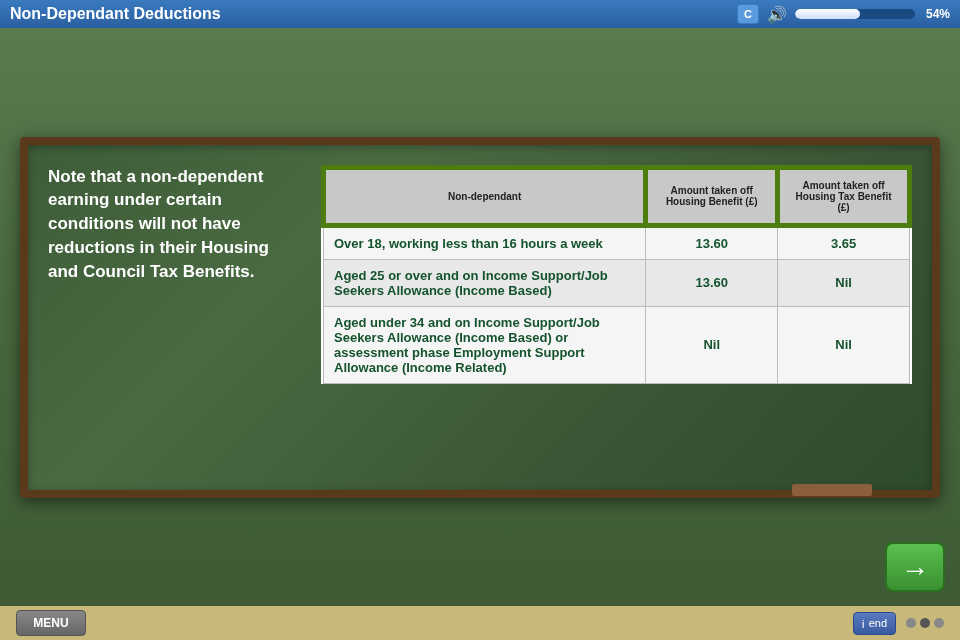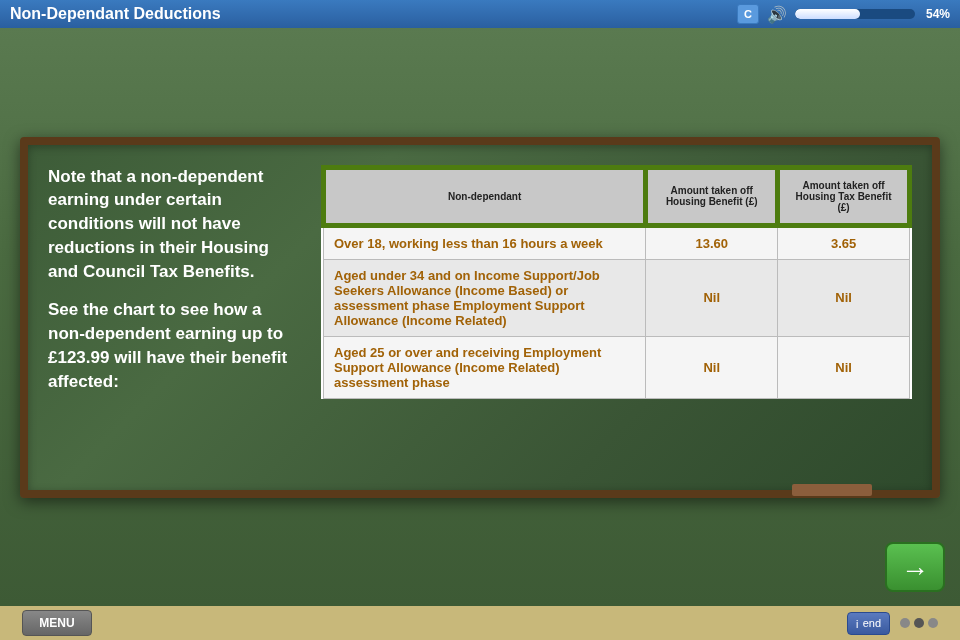--- a/index.html
+++ b/index.html
@@ -155,21 +155,21 @@
       background: #f5f5f5;
     }
 
     #deductions-table tbody tr:nth-child(even) {
       background: #e8e8e8;
     }
 
     #deductions-table tbody td {
       padding: 8px 10px;
       border: 1px solid #bbb;
-      color: #a16207;
+      color: #14532d;
       font-size: 13px;
       vertical-align: middle;
     }
 
     #deductions-table tbody td:first-child {
       font-weight: bold;
     }
 
     #deductions-table tbody td:not(:first-child) {
       text-align: center;
@@ -189,21 +189,21 @@
     }
 
     
     #bottom-bar {
       width: 100%;
       height: 34px;
       background: #c8b87a;
       display: flex;
       align-items: center;
       justify-content: space-between;
-      padding: 0 22px;
+      padding: 0 16px;
     }
 
     #menu-btn {
       width: 70px;
       height: 26px;
       background: linear-gradient(to bottom, #888, #666);
       border: 1px solid #555;
       border-radius: 4px;
       color: white;
       font-size: 12px;
@@ -290,45 +290,44 @@
       <span id="progress-label">54%</span>
     </div>
   </div>
 </div>
 
 <div id="main-content">
   <div id="chalkboard">
 
     <div id="left-panel">
       <p>Note that a non-dependent earning under certain conditions will not have reductions in their Housing and Council Tax Benefits.</p>
-      <p>See the chart to see how a non-dependent earning up to £123.99 will have their benefit affected:</p>
     </div>
 
     <div id="table-container">
       <table id="deductions-table">
         <thead>
           <tr>
             <th>Non-dependant</th>
             <th>Amount taken off Housing Benefit (£)</th>
             <th>Amount taken off Housing Tax Benefit (£)</th>
           </tr>
         </thead>
         <tbody id="table-body">
         <tr>
               <td>Over 18, working less than 16 hours a week</td>
               <td>13.60</td>
               <td>3.65</td>
             </tr>
             <tr>
-              <td>Aged under 34 and on Income Support/Job Seekers Allowance (Income Based) or assessment phase Employment Support Allowance (Income Related)</td>
-              <td>Nil</td>
+              <td>Aged 25 or over and on Income Support/Job Seekers Allowance (Income Based)</td>
+              <td>13.60</td>
               <td>Nil</td>
             </tr>
             <tr>
-              <td>Aged 25 or over and receiving Employment Support Allowance (Income Related) assessment phase</td>
+              <td>Aged under 34 and on Income Support/Job Seekers Allowance (Income Based) or assessment phase Employment Support Allowance (Income Related)</td>
               <td>Nil</td>
               <td>Nil</td>
             </tr>
           </tbody>
       </table>
     </div>
 
     <div id="chalk-tray"></div>
   </div>
 

